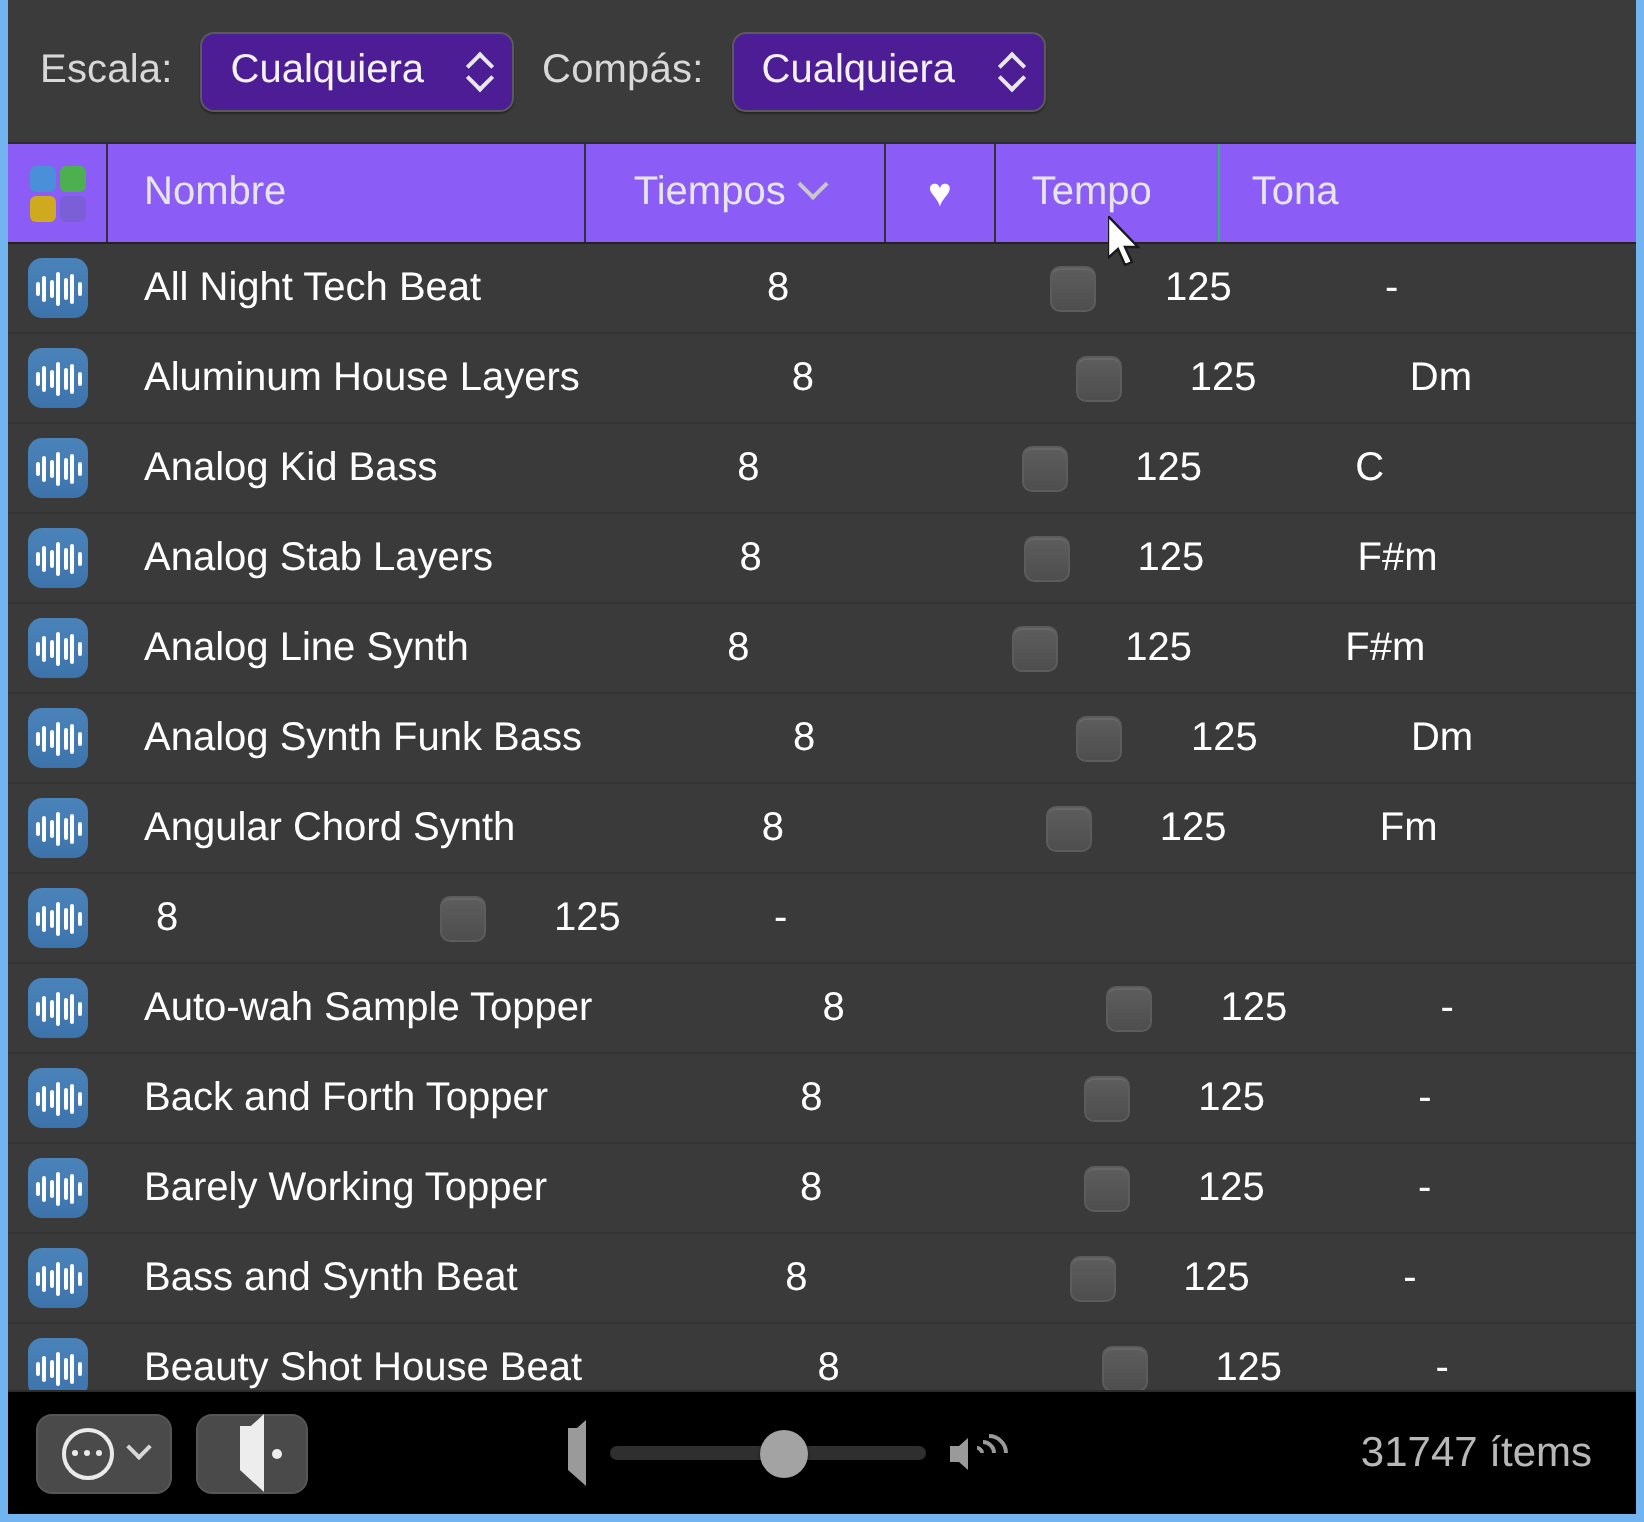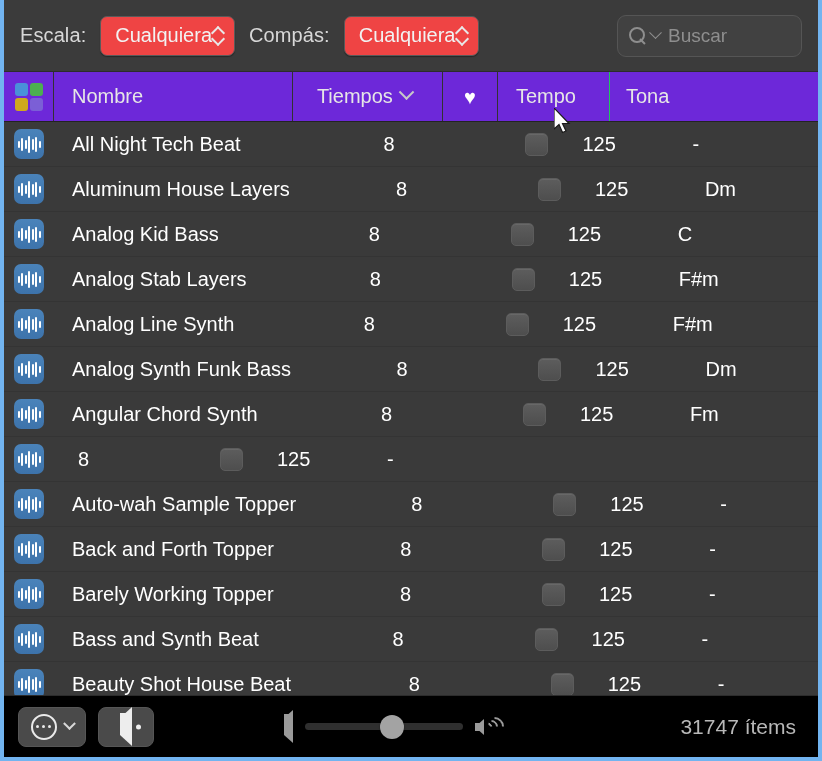--- a/index.html
+++ b/index.html
@@ -45,26 +45,26 @@
     color: #d8d8d8;
     font-size: 20px;
     white-space: nowrap;
     letter-spacing: .1px;
   }
 
   .popup {
     display: inline-flex;
     align-items: center;
     justify-content: center;
-    background: #ef4444;
+    background: #4c1d95;
     border: 1px solid #5a5a5a;
     border-radius: 7px;
     height: 40px;
     padding: 0 9px 0 14px;
-    gap: 0;
+    gap: 22px;
     box-shadow: 0 1px 1px rgba(0,0,0,.35);
     cursor: default;
   }
   .popup .popup-value {
     color: #f2f2f2;
     font-size: 20px;
     white-space: nowrap;
   }
   .popup .chev-updown {
     width: 13px;
@@ -131,21 +131,21 @@
     color: #8e8e8e;
     font-size: 19px;
     margin-left: 4px;
   }
 
   
   .col-header {
     position: relative;
     height: 50px;
     flex: 0 0 50px;
-    background: #6d28d9;
+    background: #8b5cf6;
     border-bottom: 1px solid #232323;
     display: flex;
     align-items: stretch;
     color: #e6e6e6;
     font-size: 20px;
   }
   .col-header > div { display: flex; align-items: center; }
 
   .hdr-icon-cell {
     width: 50px;
@@ -452,25 +452,20 @@
       <span class="chev-updown"></span>
     </div>
 
     <span class="filter-label">Compás:</span>
 
     <div class="popup">
       <span class="popup-value">Cualquiera</span>
       <span class="chev-updown"></span>
     </div>
 
-    <div class="search-field">
-      <span class="search-glass"></span>
-      <span class="search-chev"></span>
-      <span class="search-placeholder">Buscar</span>
-    </div>
   </div>
 
   <div class="col-header">
     <div class="hdr-icon-cell">
       <span class="grid-icon">
         <i id="gi-tl" style="background: rgb(74, 144, 217);"></i>
           <i id="gi-tr" style="background: rgb(76, 175, 80);"></i>
           <i id="gi-bl" style="background: rgb(207, 169, 30);"></i>
           <i id="gi-br" style="background: rgb(123, 95, 214);"></i>
       </span>

